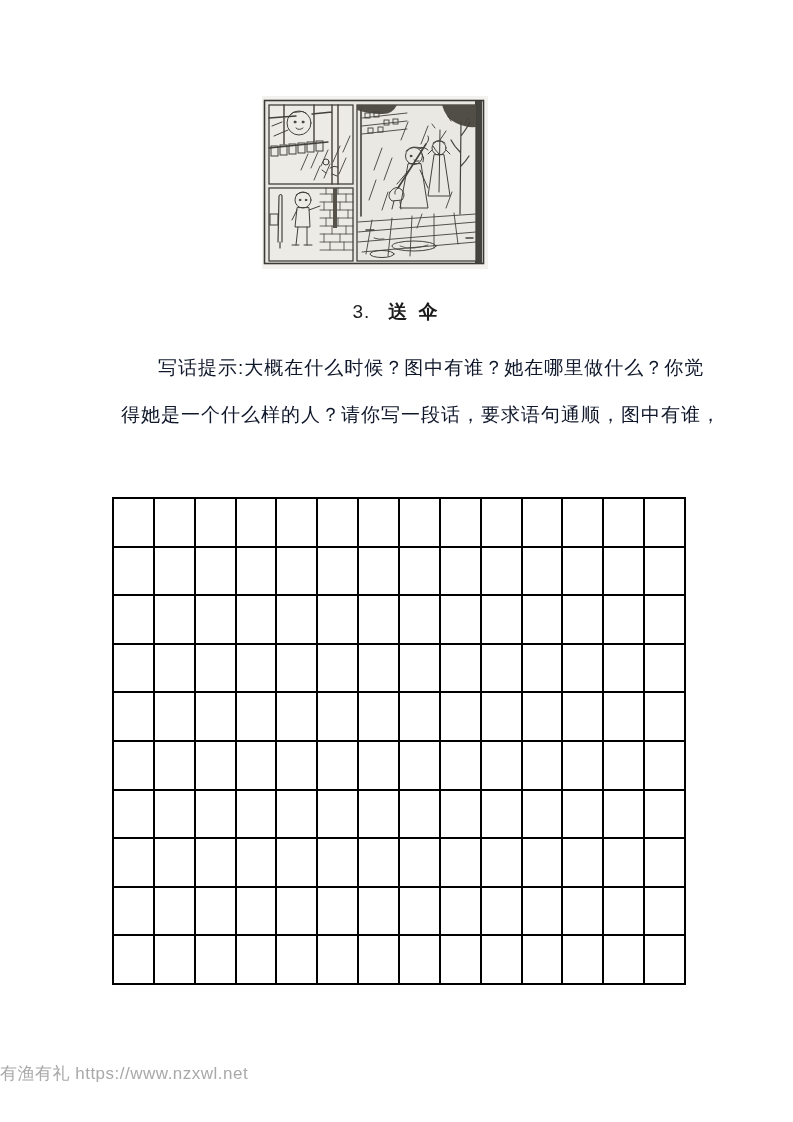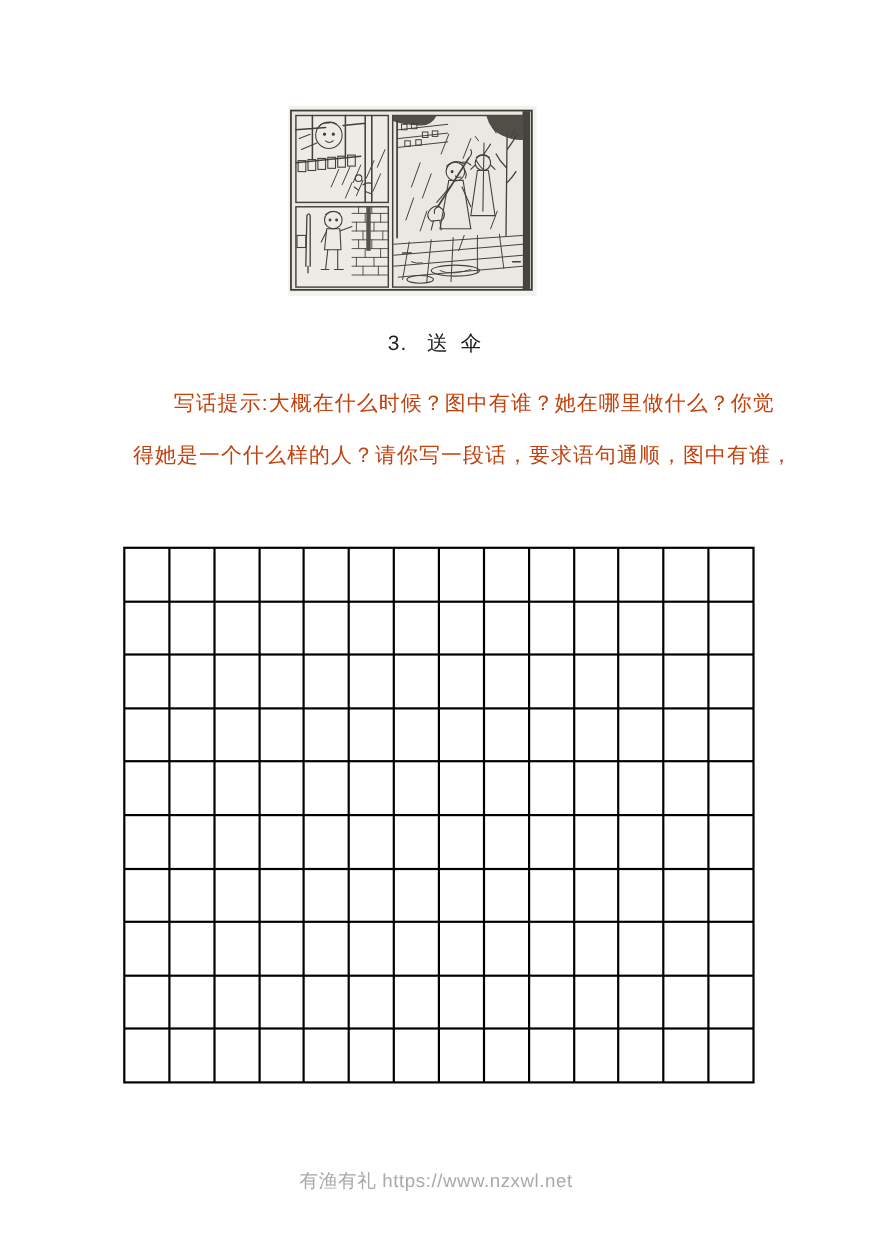--- a/index.html
+++ b/index.html
@@ -15,41 +15,40 @@
     position:absolute; left:262px; top:96px;
     width:226px; height:173px;
   }
   .title {
     position:absolute; left:0; top:299px; width:100%;
     text-align:center;
     font-size:19px; color:#1c1c1c;
     letter-spacing:1px;
   }
   .title .num { margin-right:18px; }
-  .title .txt { letter-spacing:3px; }
+  .title .txt { letter-spacing:3px;font-weight:bold; }
   .prompt {
     position:absolute; left:121px; top:344px; width:560px;
-    font-size:19px; color:#c2410c;
+    font-size:19px; color:#0f172a;
     letter-spacing:1px;
   }
   .prompt .line {
     height:47px; line-height:47px;
     white-space:nowrap;
   }
   .prompt .line.indent { text-indent:37px; }
   .grid {
     position:absolute; left:112px; top:497px;
     width:574px; height:488px;
     display:grid; gap:2px; padding:2px;
     background:#000;
   }
   .grid .cell { background:#fff; }
   .footer {
     position:absolute; left:0; top:1062px; width:100%;
-    text-align:center;
     font-size:17px; color:#a9a9a9;
     letter-spacing:0.5px;
   }
 </style>
 </head>
 <body>
 
 <div class="page">
 
   <div class="illustration">

